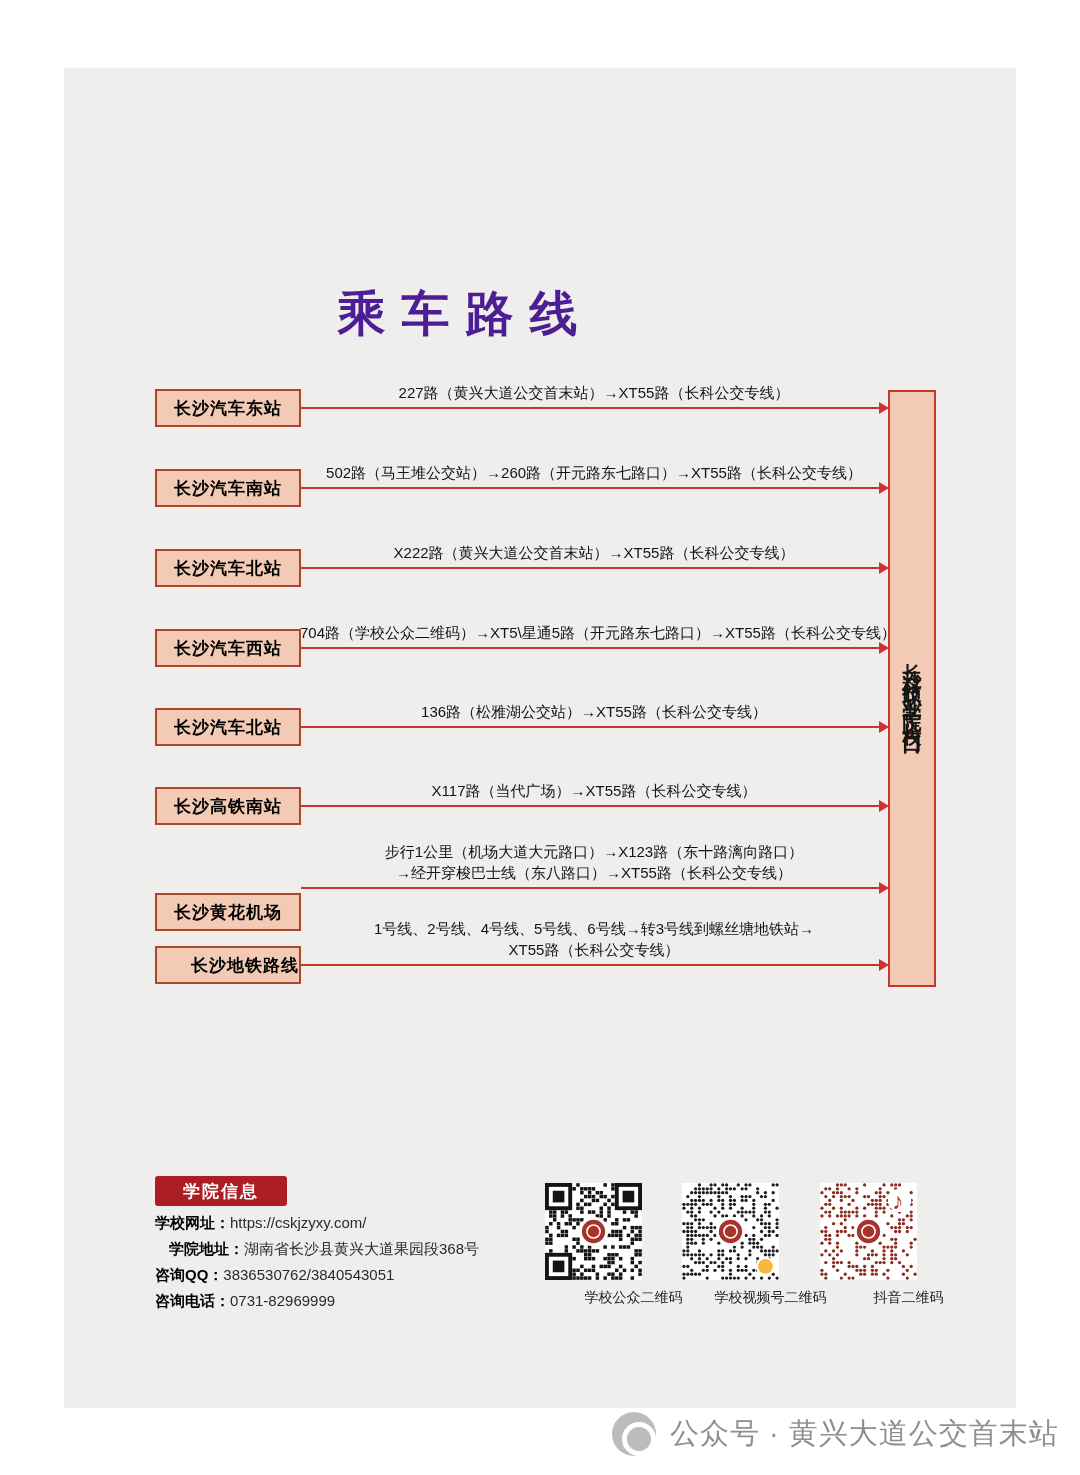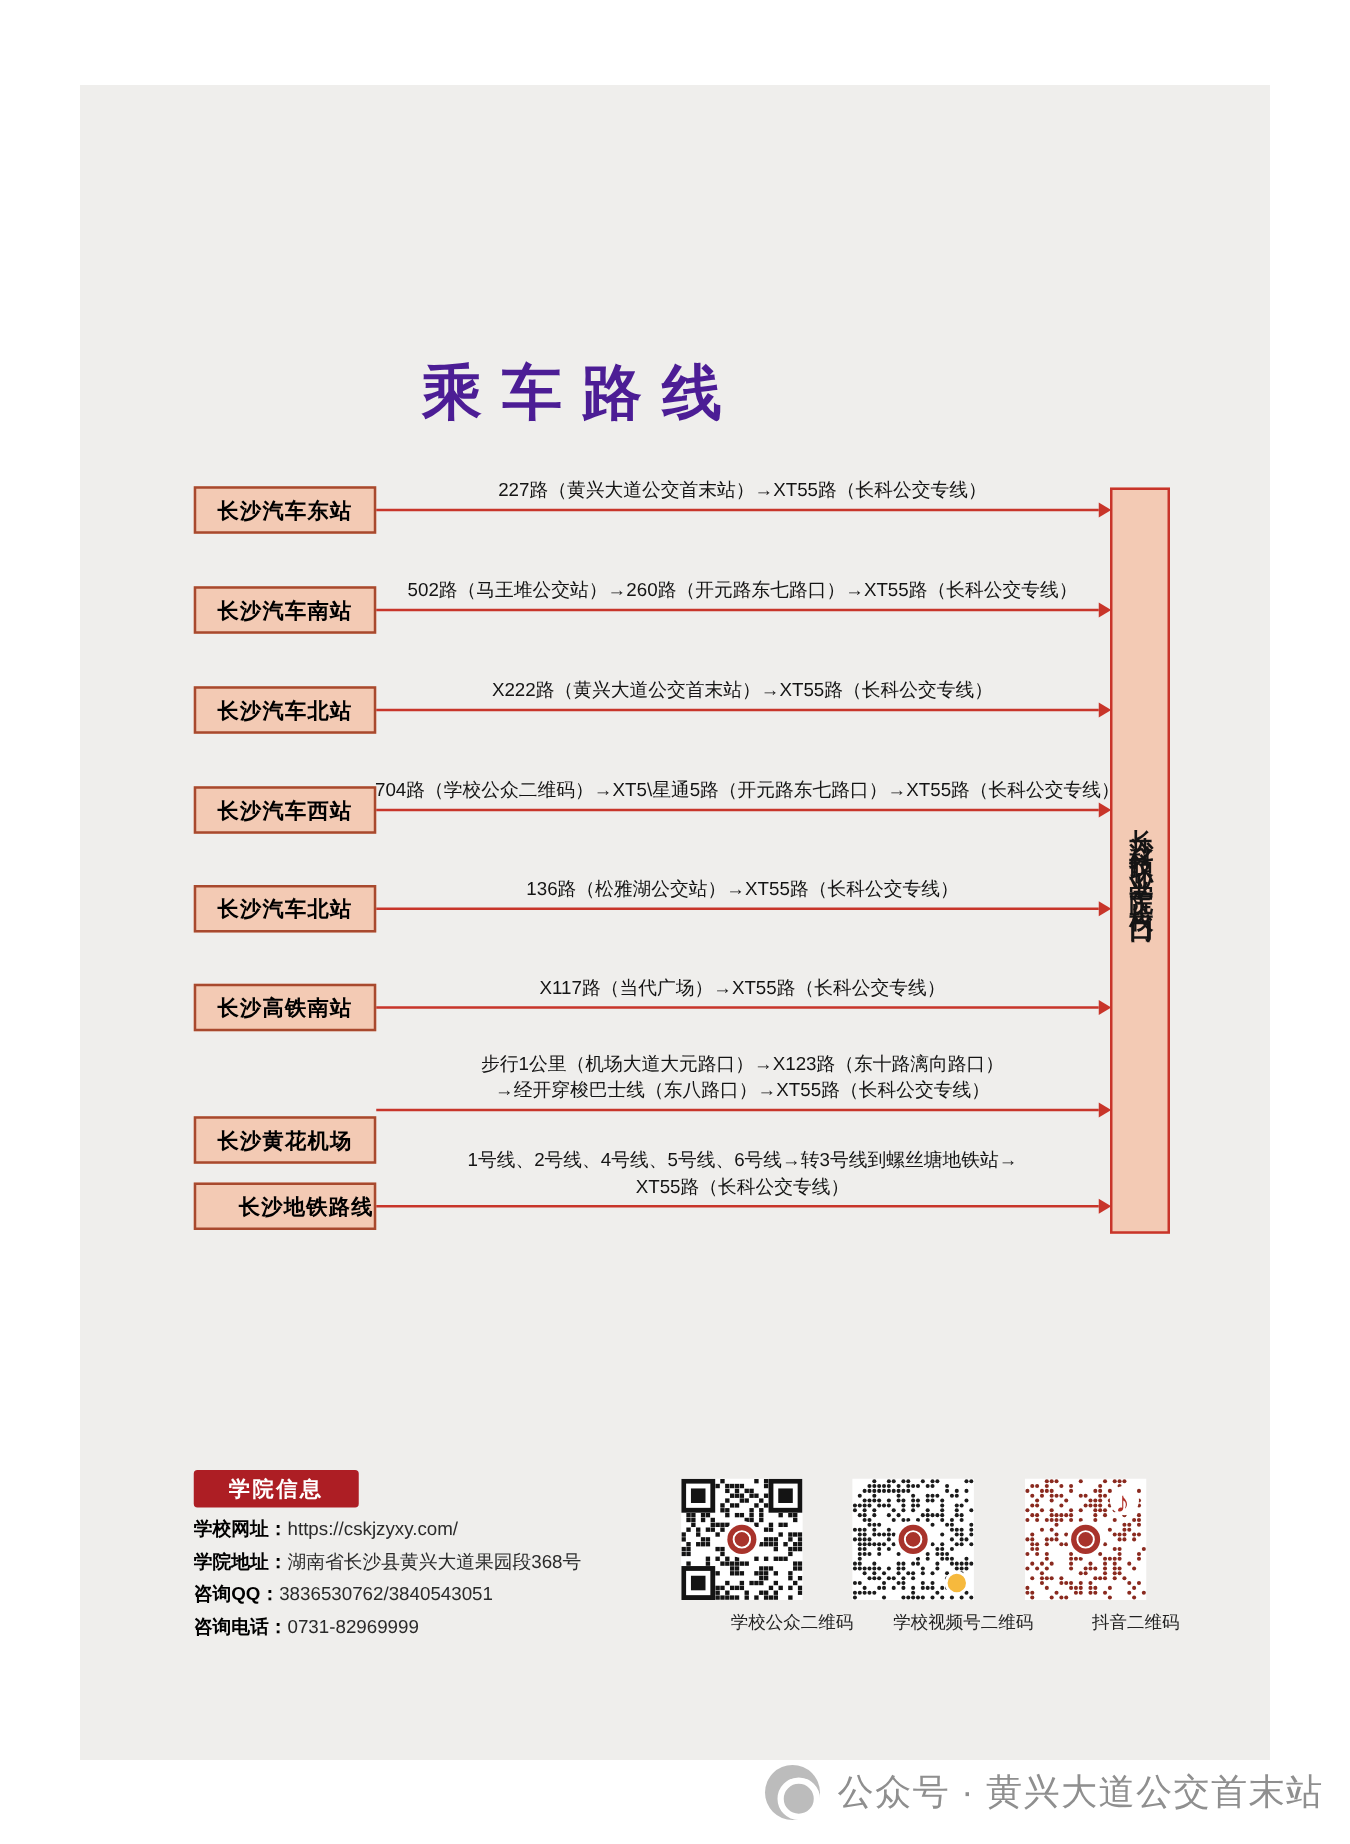--- a/index.html
+++ b/index.html
@@ -128,21 +128,21 @@
       <div class="arrow-head" style="top: 959px;"></div>
       <div class="route-text" style="top: 918px;">
         <div>1号线、2号线、4号线、5号线、6号线→转3号线到螺丝塘地铁站→</div>
         <div>XT55路（长科公交专线）</div>
       </div>
     </div>
 
   <div class="info-badge">学院信息</div>
   <div id="info-lines">
       <div class="info-line" style="top: 1214px;"><span class="lbl">学校网址：</span><span>https://cskjzyxy.com/</span></div>
-      <div class="info-line" style="top: 1240px;"><span class="lbl">学院地址：</span><span>湖南省长沙县黄兴大道果园段368号</span></div>
+      <div class="info-line" style="top: 1240px; margin-left: 14px;"><span class="lbl">学院地址：</span><span>湖南省长沙县黄兴大道果园段368号</span></div>
       <div class="info-line" style="top: 1266px;"><span class="lbl">咨询QQ：</span><span>3836530762/3840543051</span></div>
       <div class="info-line" style="top: 1292px;"><span class="lbl">咨询电话：</span><span>0731-82969999</span></div>
     </div>
 
   <div id="qr-row">
       <div class="qr-block" style="left: 545px;">
         <div class="qr-box"><svg viewBox="0 0 25 25" width="97" height="97">
             <rect width="25" height="25" fill="#ffffff"></rect>
             <rect x="8.05" y="0.05" width="0.9" height="0.9" fill="#141414"></rect>
             <rect x="15.05" y="0.05" width="0.9" height="0.9" fill="#141414"></rect>

